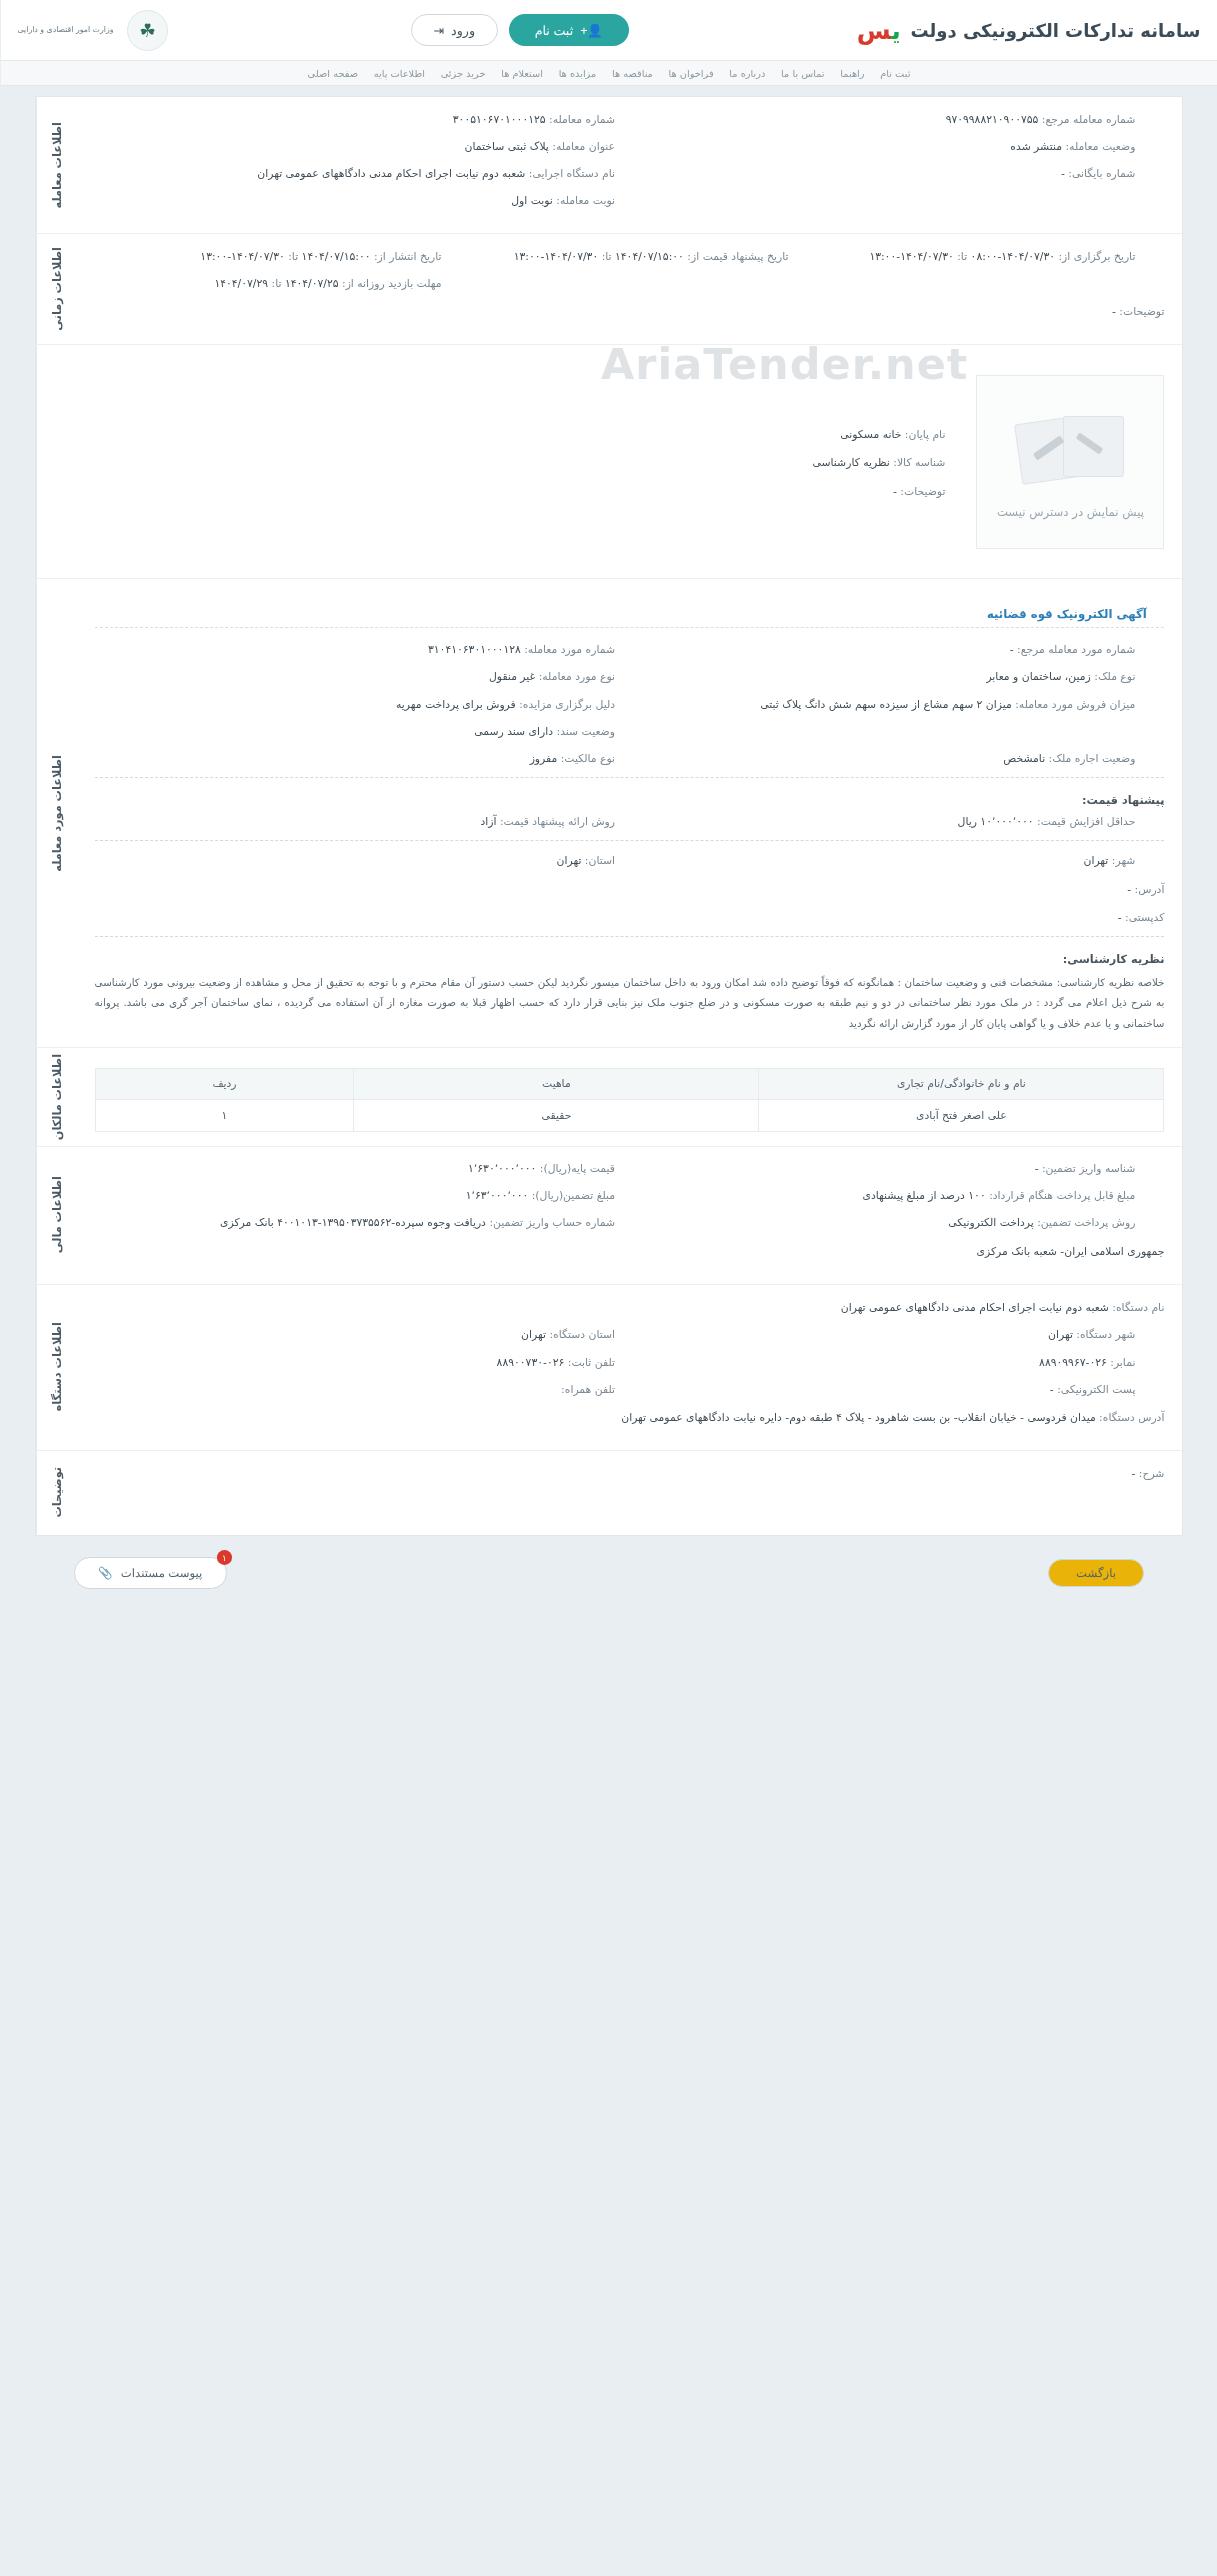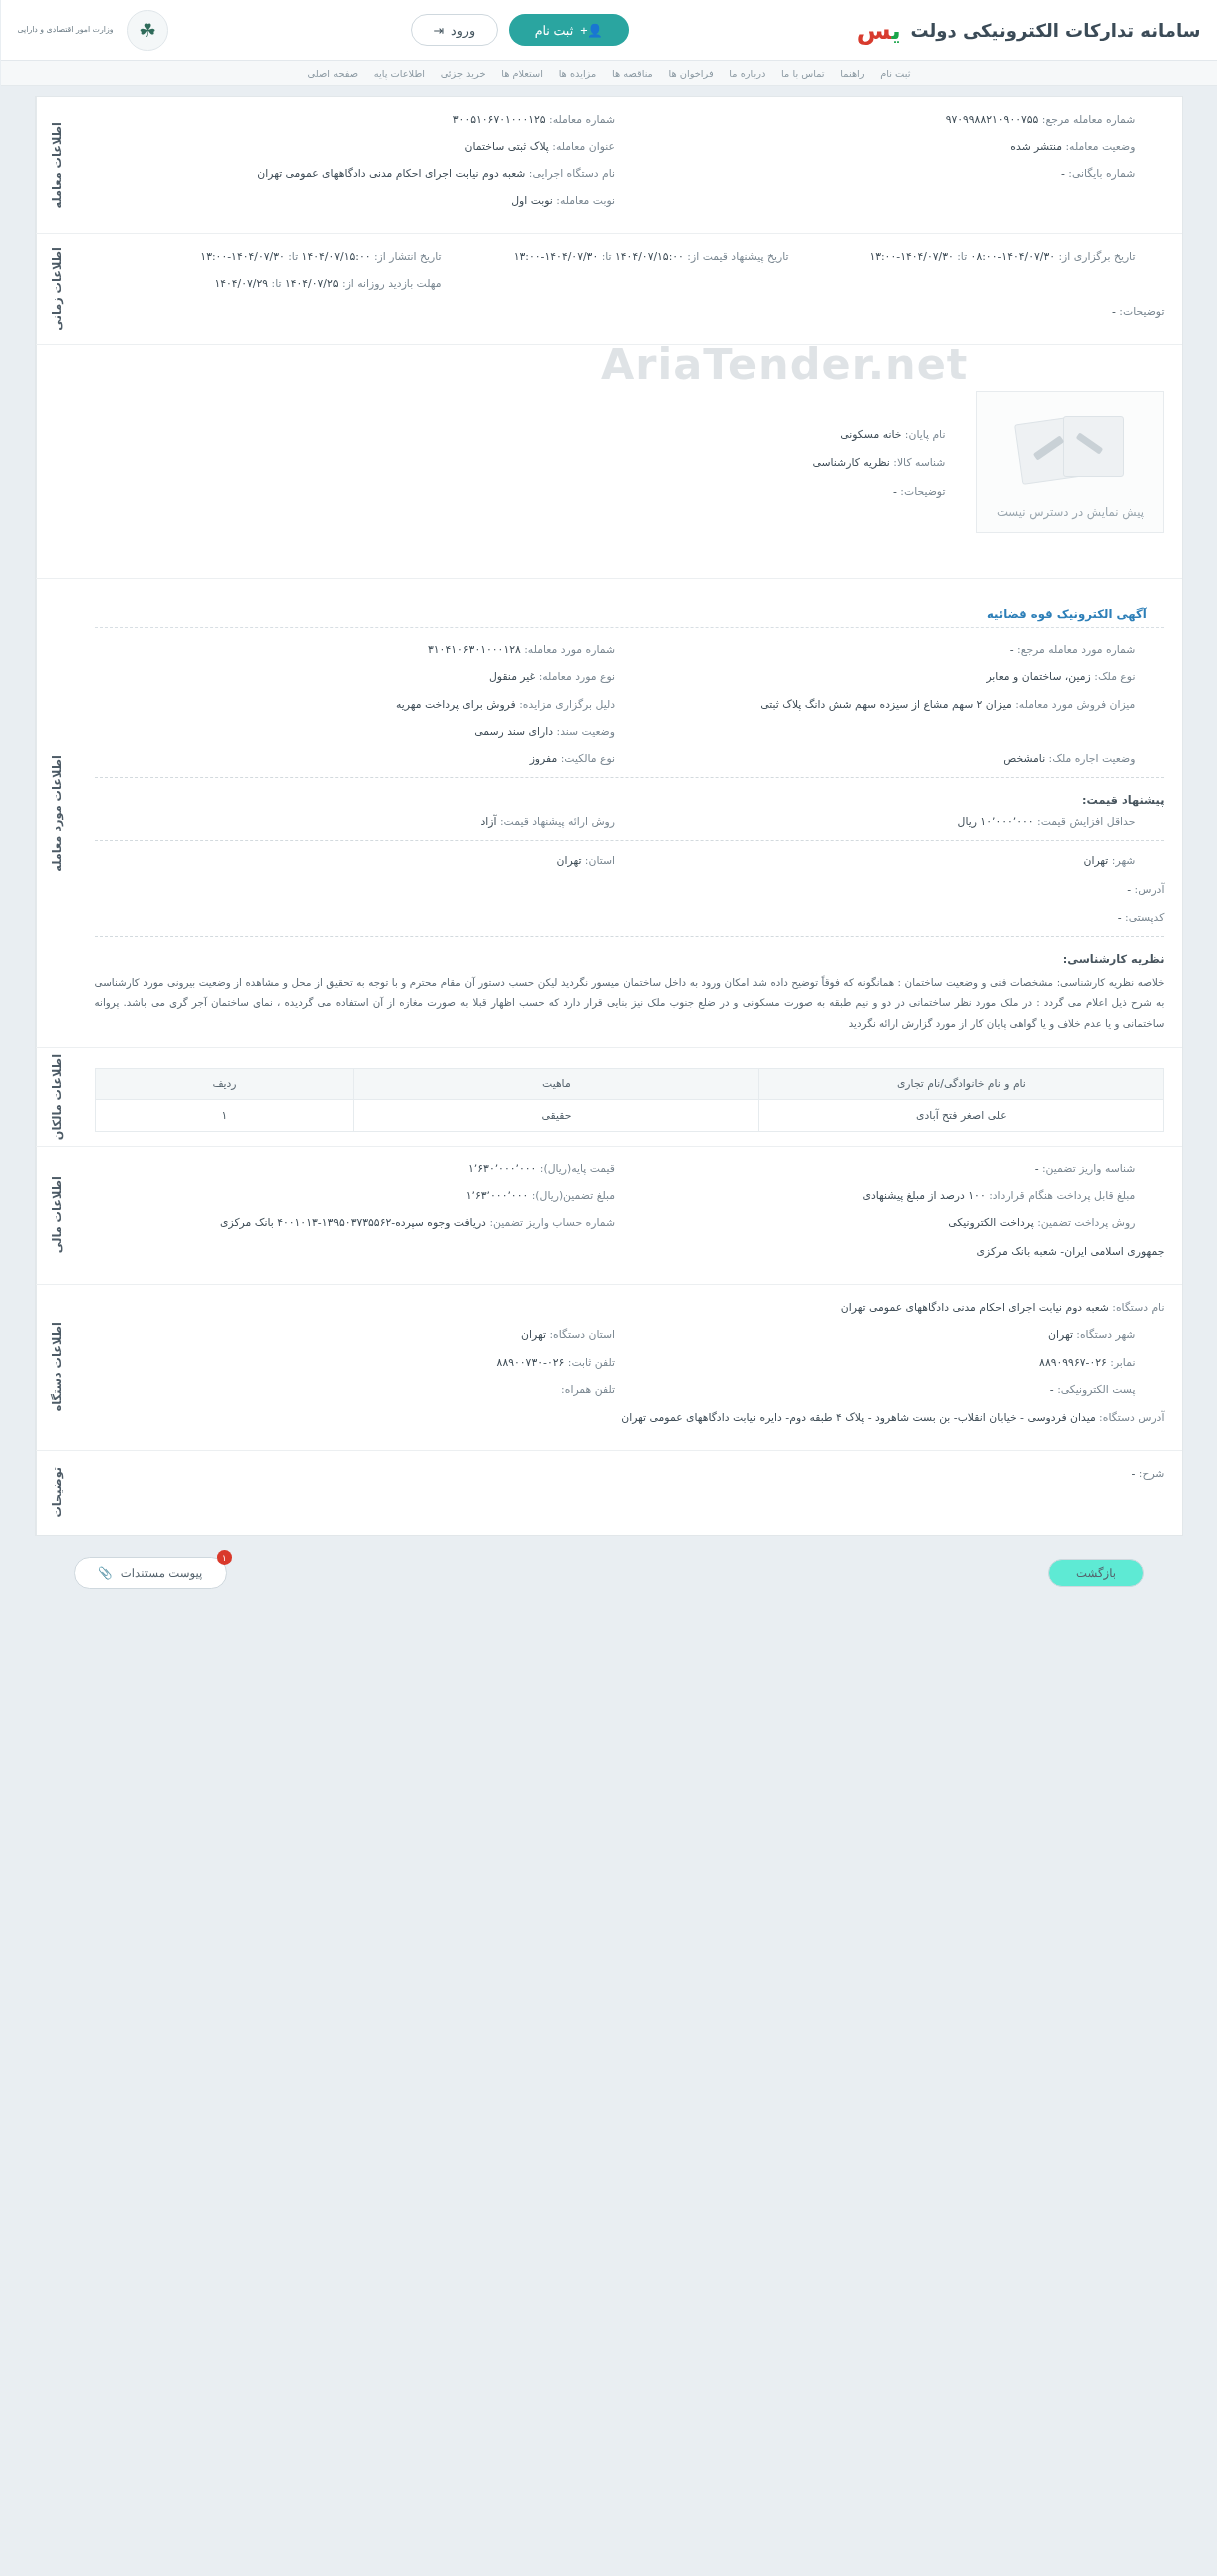--- a/index.html
+++ b/index.html
@@ -134,21 +134,21 @@
     width: 4.9px; height: 4.9px; border-radius: 50%; background: #6b7880;
     display: inline-block; flex: 0 0 4.9px;
   }
 
   
   .preview-wrap {
     display: flex; align-items: center; gap: 31px;
     position: relative; min-height: 206px;
   }
   .preview-box {
-    width: 188px; height: 142px;
+    width: 188px; height: 174px;
     border: 1px solid #e7ebee;
     background: #fbfcfc;
     display: flex; flex-direction: column;
     align-items: center; justify-content: center;
     gap: 9.8px;
   }
   .gavel {
     width: 117px; height: 90px;
     position: relative;
   }
@@ -221,21 +221,21 @@
     padding: 8.8px 11.7px; border: 1px solid #e6ebee; color: #4e5c66;
     text-align: center; background: #fff;
   }
 
   
   .footer {
     display: flex; justify-content: space-between; align-items: center;
     padding: 21.5px 39px 25.4px 39px;
   }
   .btn-back {
-    border: 1px solid #cfd8de; background: #5eead4; color: #55636d;
+    border: 1px solid #cfd8de; background: #eab308; color: #55636d;
     border-radius: 15.7px; padding: 6px 27px; font-size: 11.7px; cursor: pointer;
   }
   .btn-attach {
     border: 1px solid #cfd8de; background: #fff; color: #55636d;
     border-radius: 15.7px; padding: 7.8px 23.5px; font-size: 11.7px; cursor: pointer;
     display: flex; align-items: center; gap: 7.8px; position: relative;
   }
   .badge {
     position: absolute; top: -7.8px; right: -5.9px;
     background: #d9392b; color: #fff; font-size: 8.8px;

